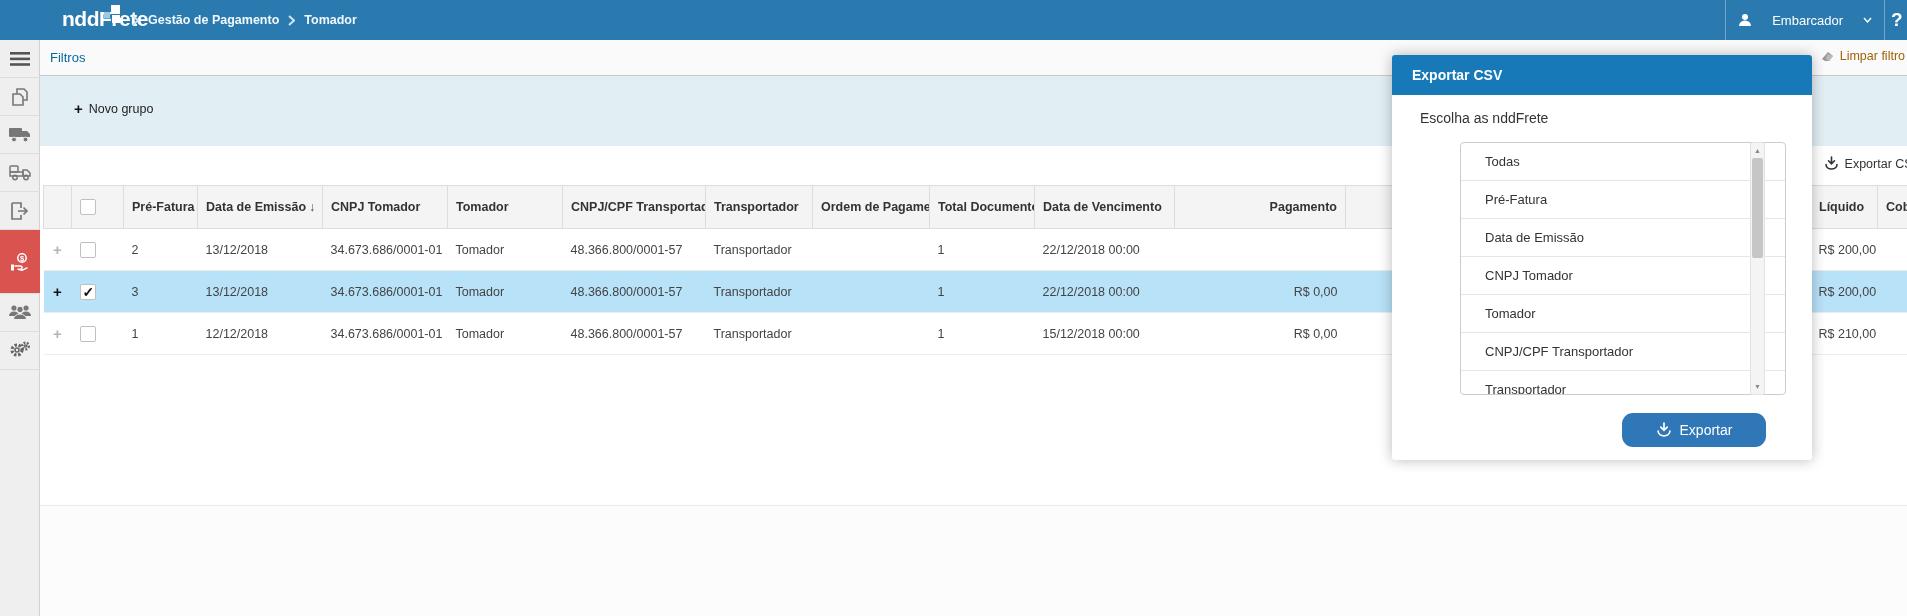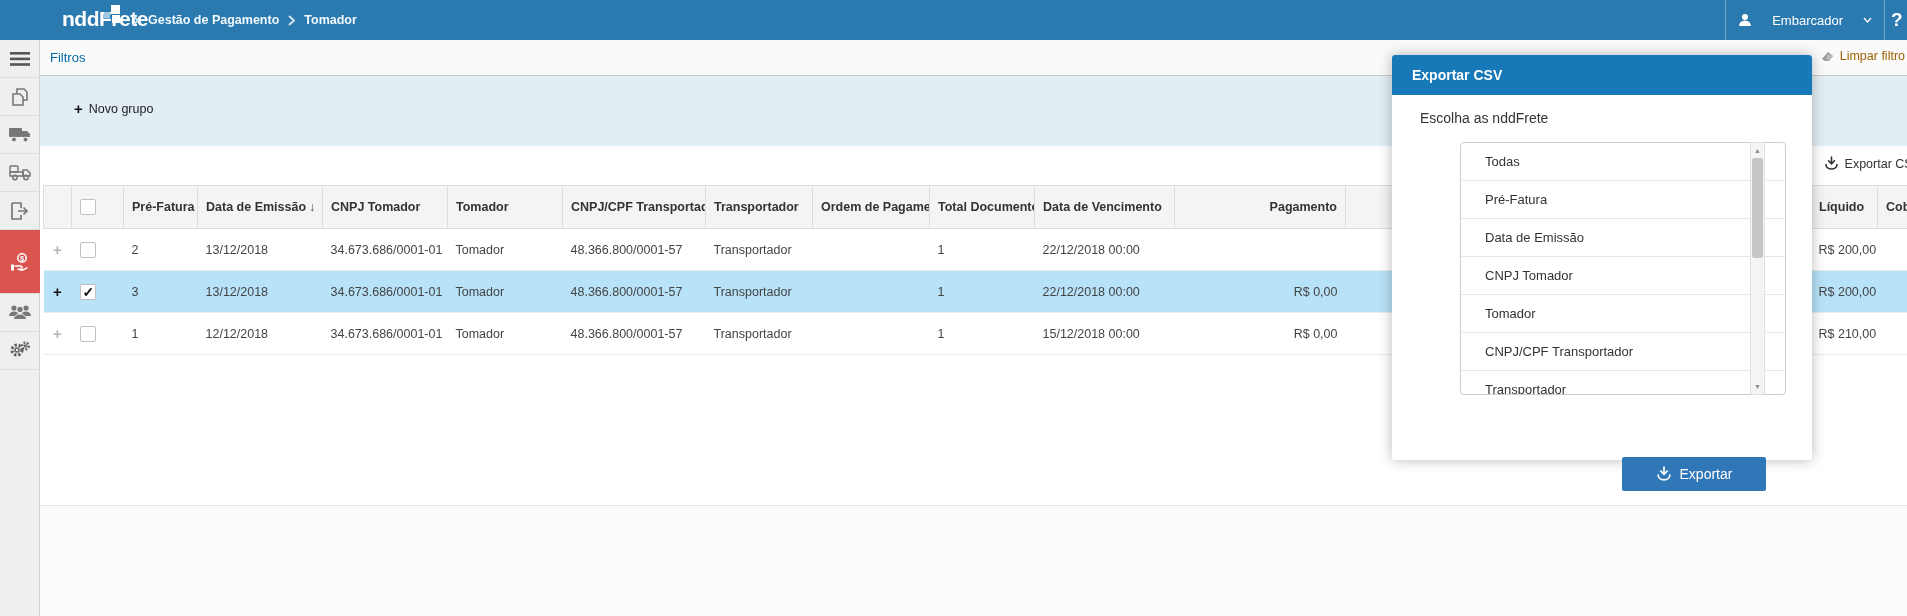--- a/index.html
+++ b/index.html
@@ -62,21 +62,21 @@
   .modal-title { color:#fff; font-size:14px; font-weight:bold; }
   .modal-subtitle { position:absolute; left:28px; top:55px; font-size:14px; color:#333; }
   .col-list { position:absolute; left:28px; top:87px; width:326px; height:253px; border:1px solid #ccc; border-radius:4px; overflow:hidden; background:#fff;margin-left:40px; }
   .col-item { height:38px; display:flex; align-items:center; justify-content:space-between; padding:0 22px 0 24px; border-bottom:1px solid #e6e6e6; font-size:13px; color:#333; cursor:pointer; }
   .col-item .check { color:#444; font-size:14px; font-weight:bold; }
   .list-scrollbar { position:absolute; left:358px; top:87px; width:15px; height:253px; background:#f4f4f4; border:1px solid #e2e2e2; border-radius:2px; }
   .scroll-arrow { position:absolute; left:0; width:13px; height:13px; font-size:7px; color:#8a8a8a; display:flex; align-items:center; justify-content:center; cursor:pointer; }
   .scroll-arrow.up { top:1px; }
   .scroll-arrow.down { bottom:1px; }
   .scroll-thumb { position:absolute; left:1px; top:15px; width:11px; height:100px; background:#c6c6c6; border-radius:2px; cursor:pointer; }
-  .modal-export-btn { position:absolute; right:46px; top:358px; width:144px; height:34px; background:#2f77b6; border:none; border-radius:2px; color:#fff; font-size:14px; display:flex; align-items:center; justify-content:center; gap:8px; cursor:pointer; font-family:"Liberation Sans",sans-serif;margin-top:44px; }
+  .modal-export-btn { position:absolute; right:46px; top:358px; width:144px; height:34px; background:#2f77b6; border:none; border-radius:11px; color:#fff; font-size:14px; display:flex; align-items:center; justify-content:center; gap:8px; cursor:pointer; font-family:"Liberation Sans",sans-serif; }
 
   svg { display:block; }
 </style>
 </head>
 <body>
 
 <div class="screen">
 
   <div class="topbar">
     <div class="logo">nddFrete</div>

